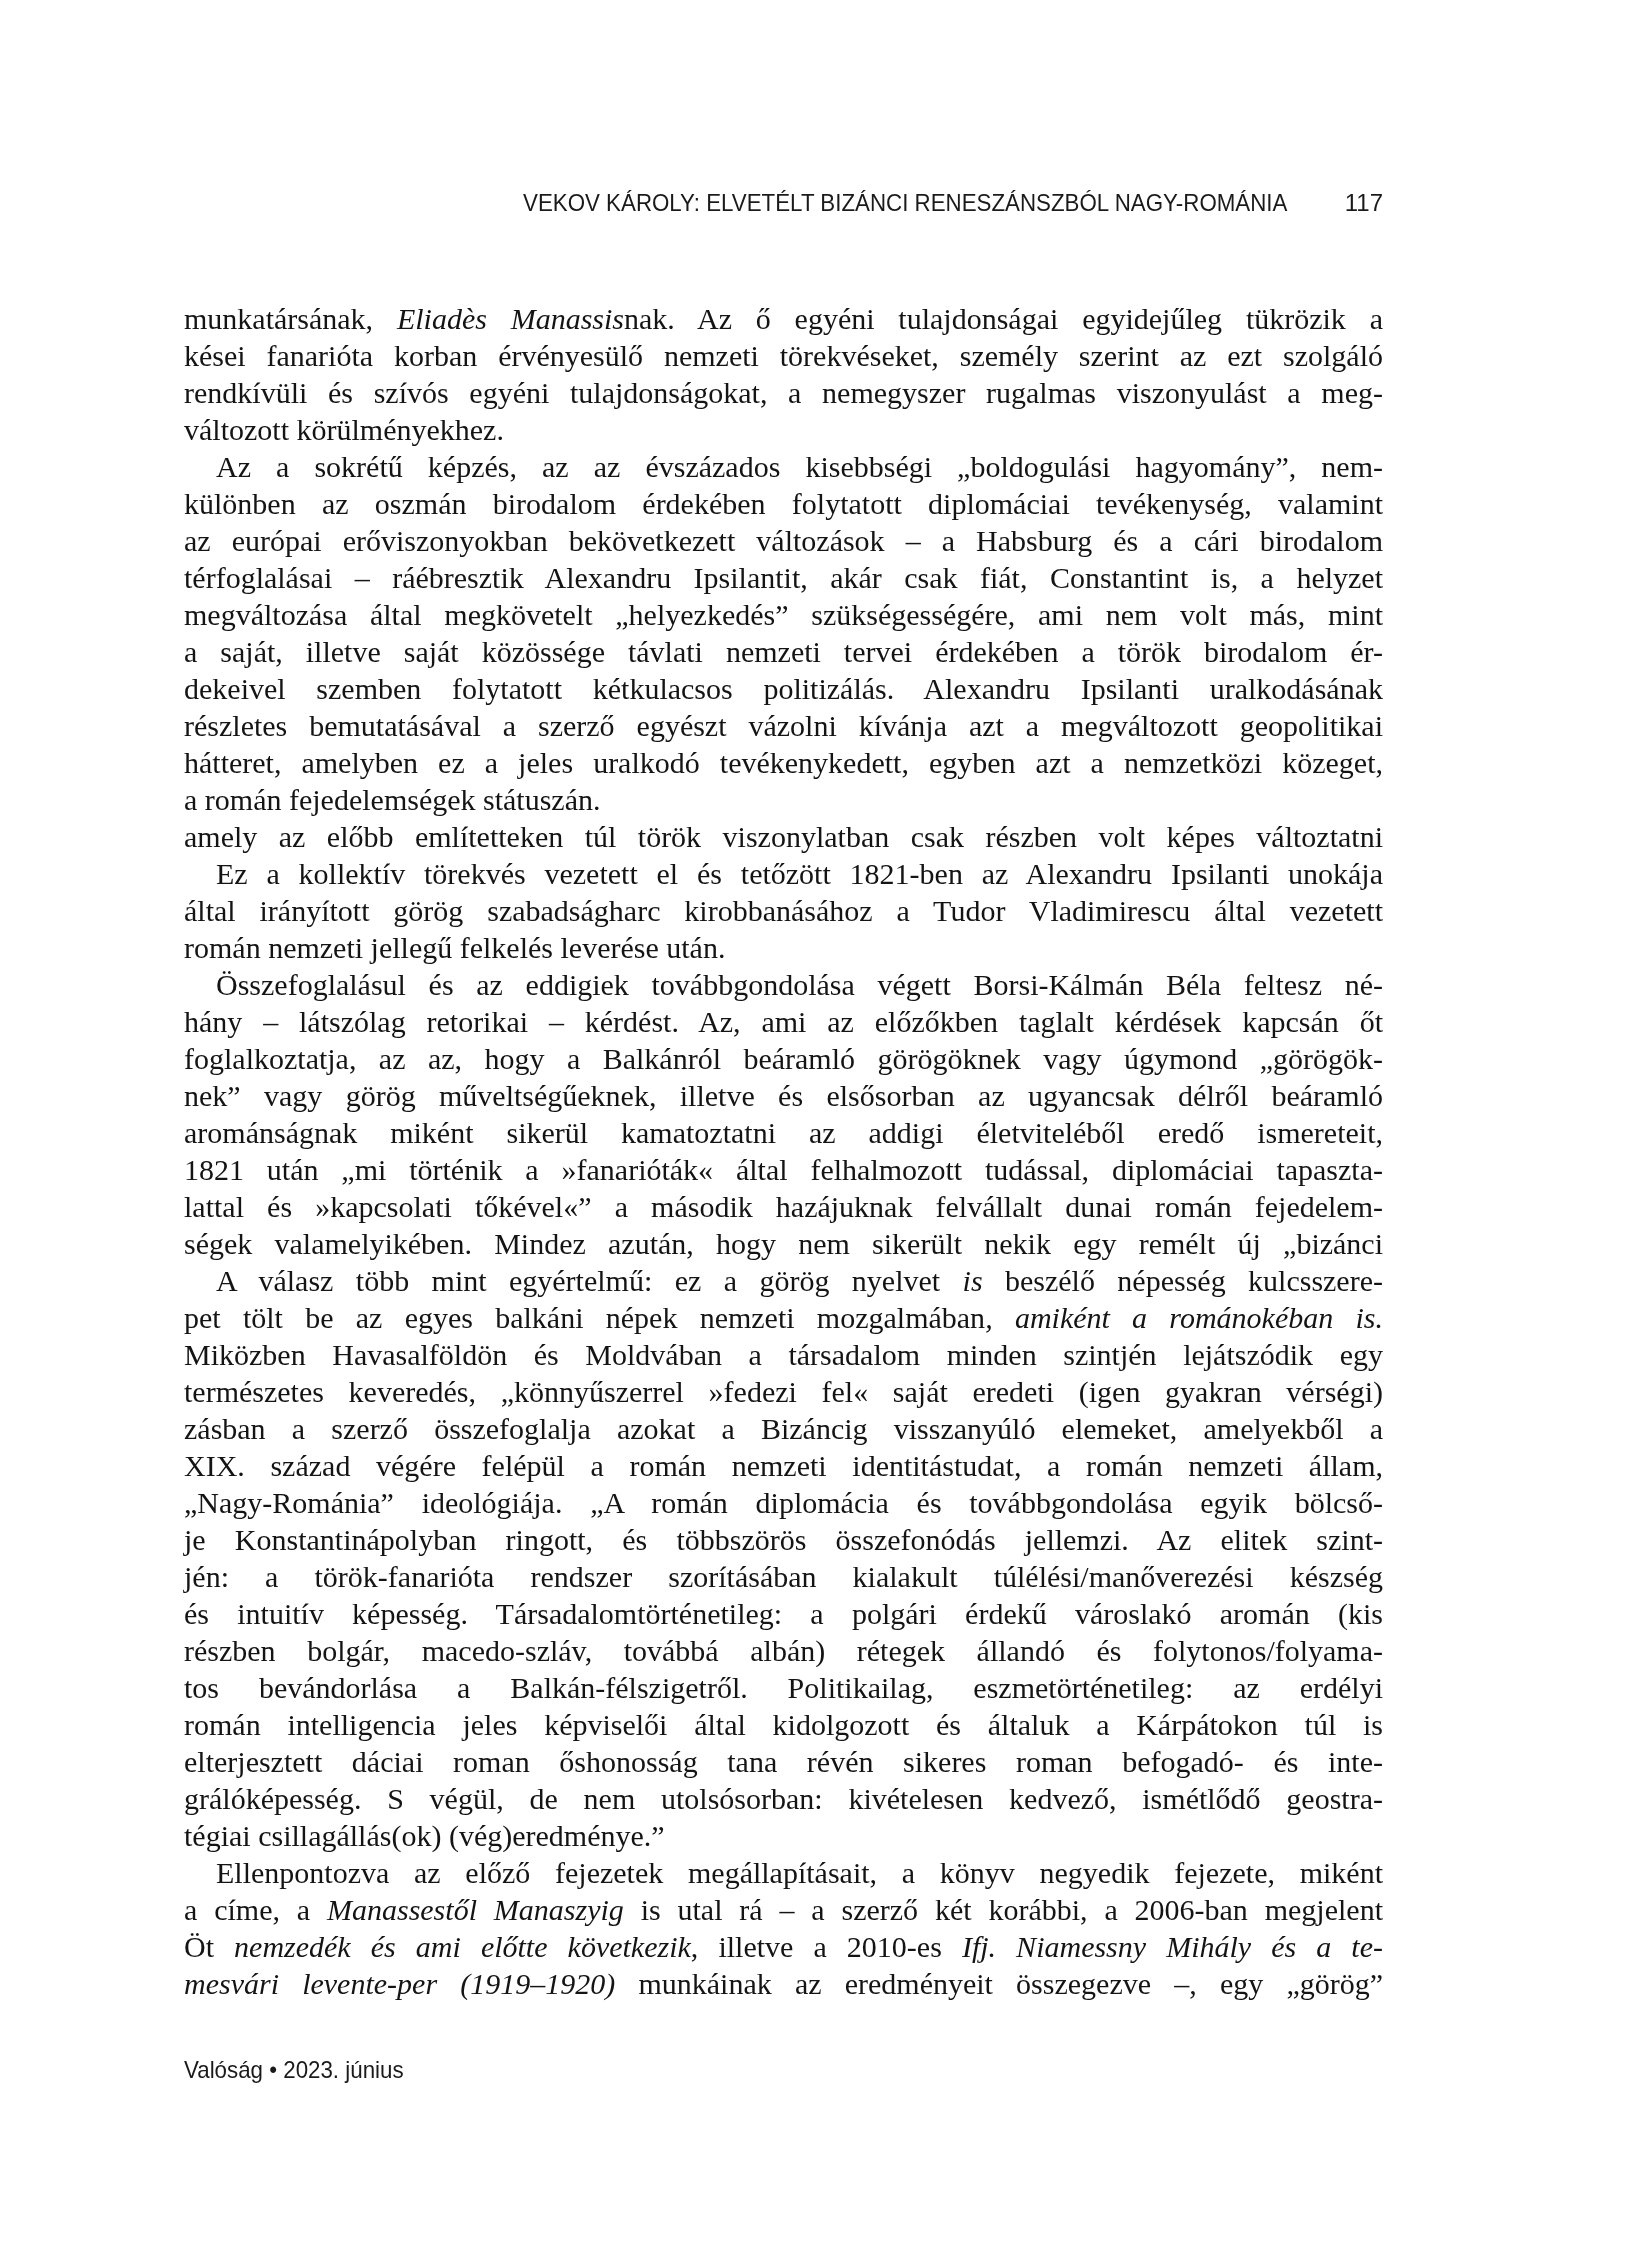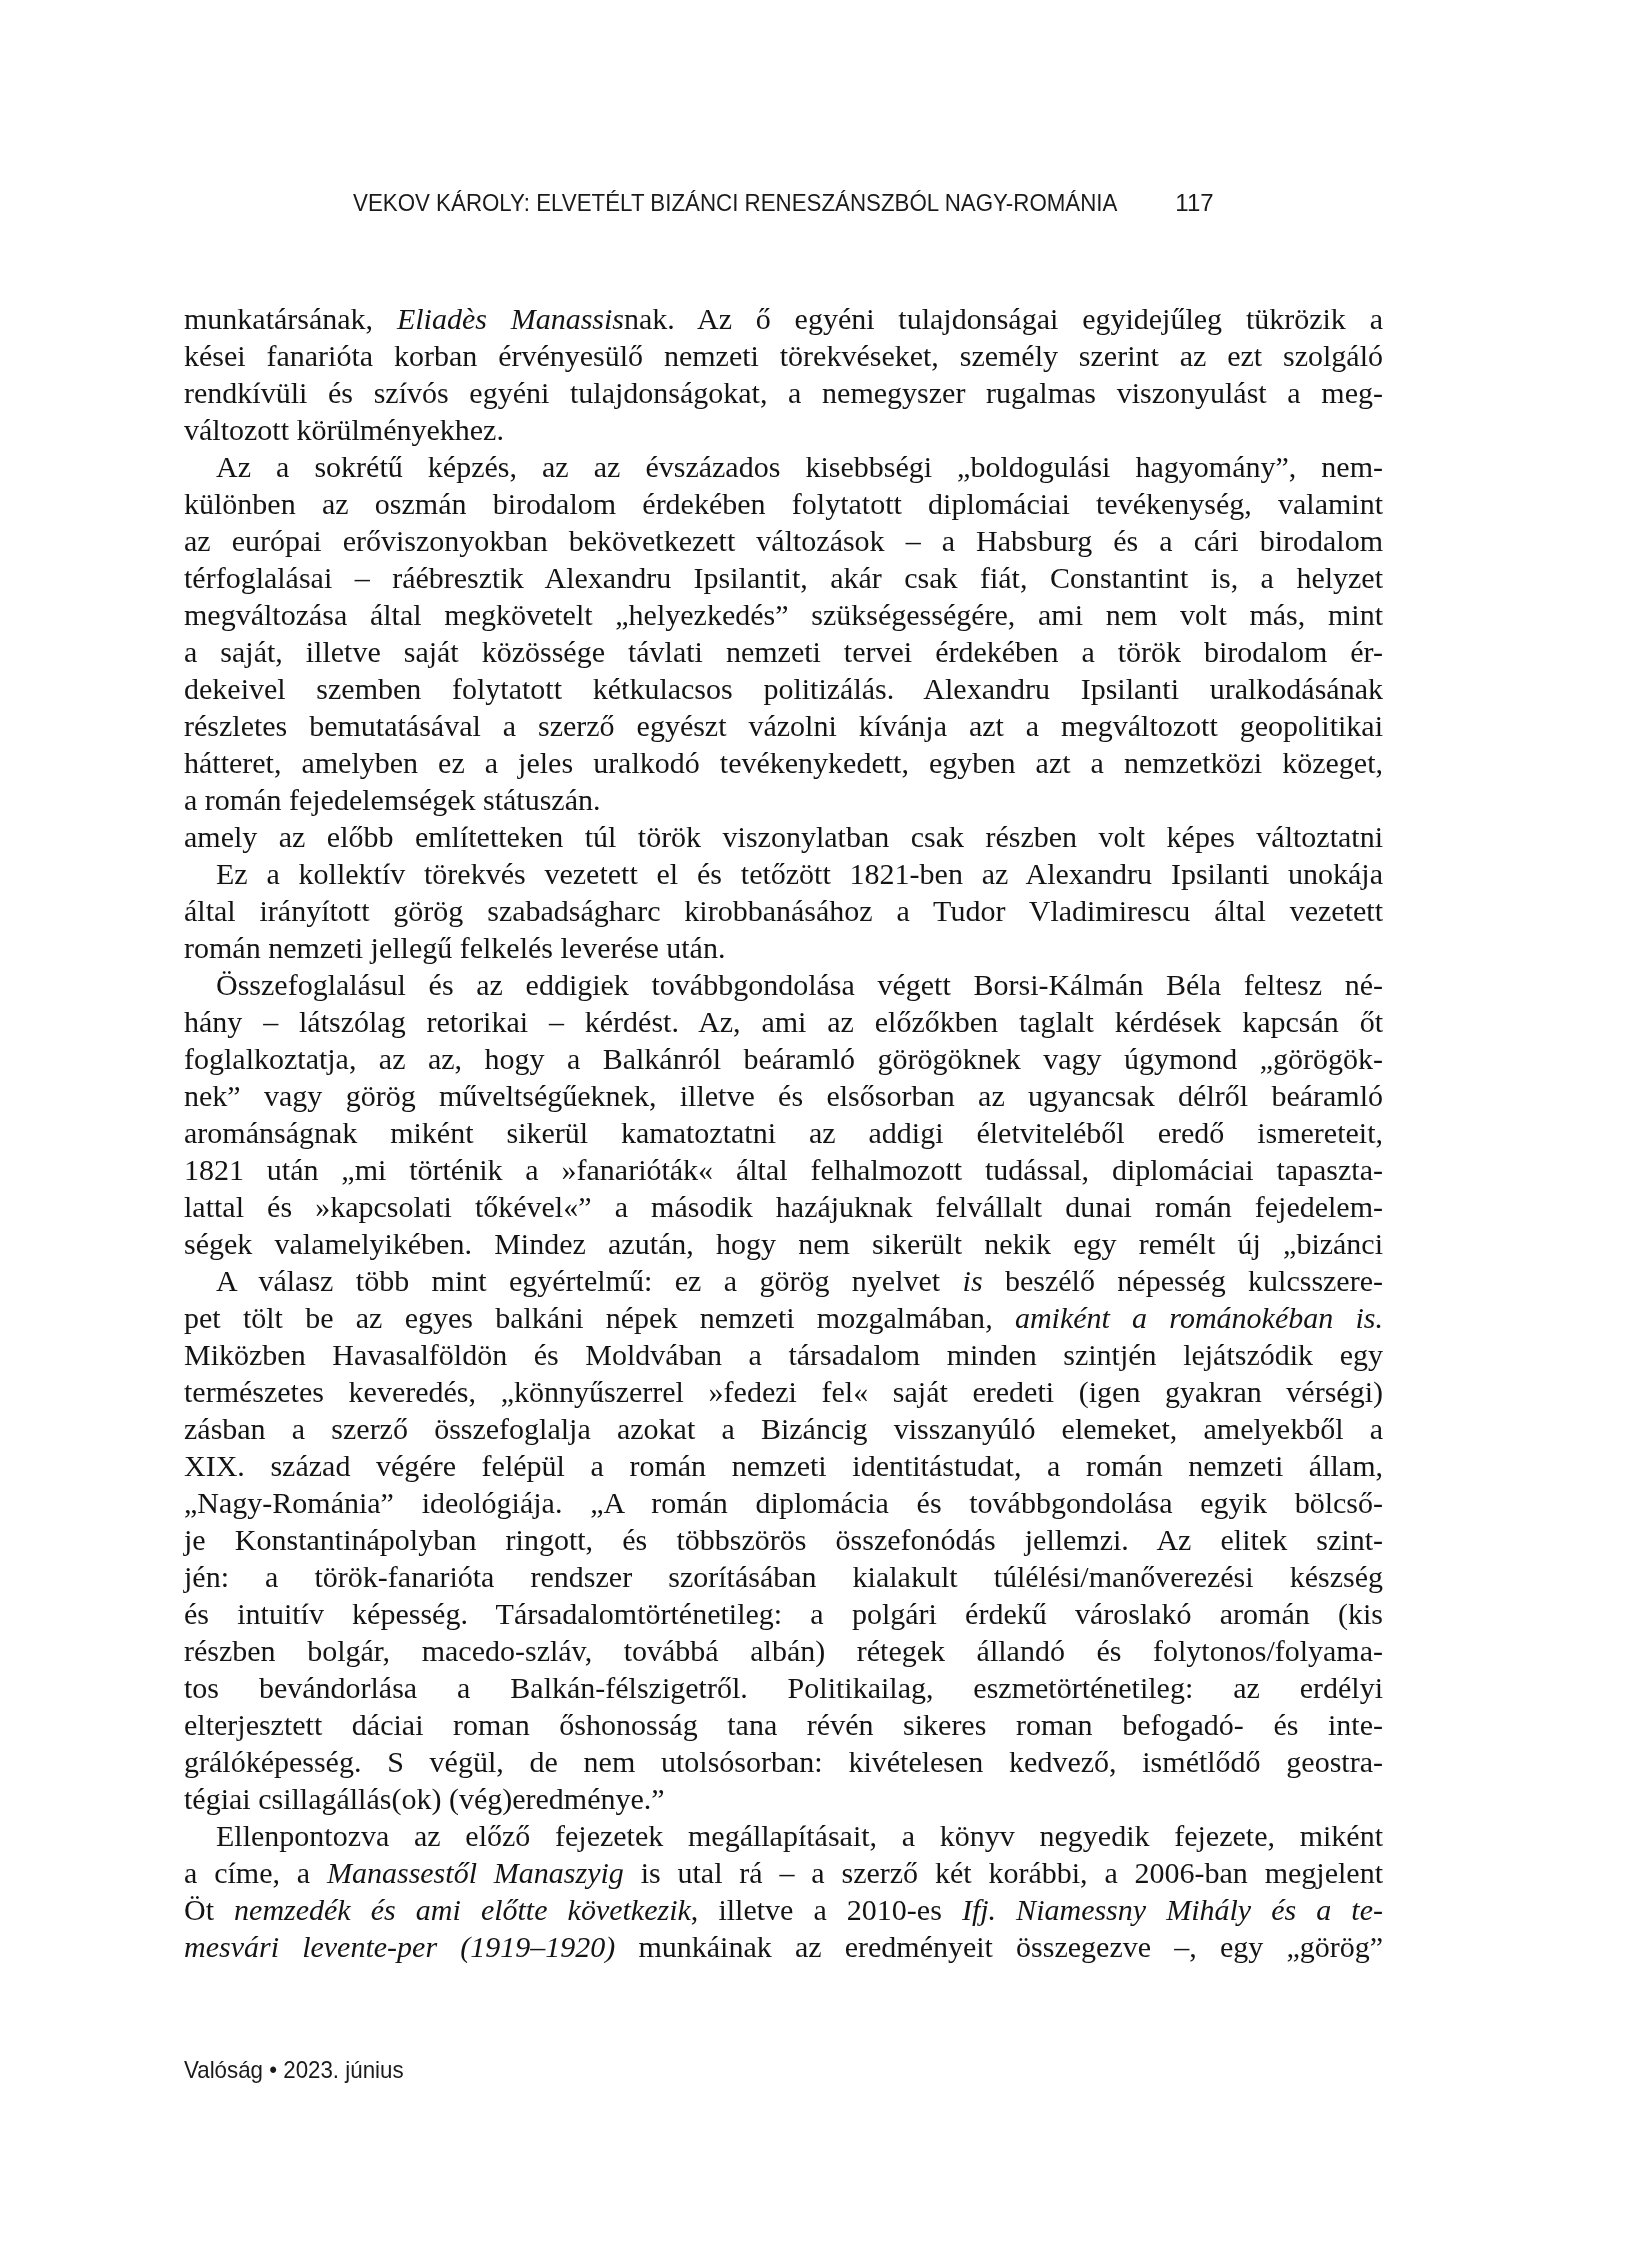--- a/index.html
+++ b/index.html
@@ -1,20 +1,20 @@
 <!DOCTYPE html>
 <html style="font-size:12.3px"><head>
 <meta charset="utf-8">
 <style>
   html, body { margin: 0; padding: 0; background: #ffffff; }
   body { width: 1628px; height: 2261px; position: relative; overflow: hidden; }
   .running-head {
     position: absolute; left: 184px; top: 184px; width: 1199px; height: 38px;
     font-family: "Liberation Sans", sans-serif; font-size: 24px; color: #1a1a1a;
-    display: flex; justify-content: center; align-items: center;
+    display: flex; justify-content: flex-end; align-items: center;
   }
   .running-head .title { transform: scaleX(0.93); transform-origin: left center; white-space: nowrap; }
   .body-text {
     position: absolute; left: 184px; top: 300px; width: 1199px;
     font-family: Liberation Serif, serif; font-size: 30px; color: #141414;
   }
   .line {
     height: 37px; line-height: 37px; white-space: nowrap;
     text-align: justify; text-align-last: justify;
   }
@@ -76,20 +76,21 @@
       <div class="line"><span>Miközben Havasalföldön és Moldvában a társadalom minden szintjén lejátszódik egy</span></div>
       <div class="line"><span>természetes keveredés, „könnyűszerrel »fedezi fel« saját eredeti (igen gyakran vérségi)</span></div>
       <div class="line"><span>zásban a szerző összefoglalja azokat a Bizáncig visszanyúló elemeket, amelyekből a</span></div>
       <div class="line"><span>XIX. század végére felépül a román nemzeti identitástudat, a román nemzeti állam,</span></div>
       <div class="line"><span>„Nagy-Románia” ideológiája. „A román diplomácia és továbbgondolása egyik bölcső-</span></div>
       <div class="line"><span>je Konstantinápolyban ringott, és többszörös összefonódás jellemzi. Az elitek szint-</span></div>
       <div class="line"><span>jén: a török-fanarióta rendszer szorításában kialakult túlélési/manőverezési készség</span></div>
       <div class="line"><span>és intuitív képesség. Társadalomtörténetileg: a polgári érdekű városlakó aromán (kis</span></div>
       <div class="line"><span>részben bolgár, macedo-szláv, továbbá albán) rétegek állandó és folytonos/folyama-</span></div>
       <div class="line"><span>tos bevándorlása a Balkán-félszigetről. Politikailag, eszmetörténetileg: az erdélyi</span></div>
+      <div class="line"><span>román intelligencia jeles képviselői által kidolgozott és általuk a Kárpátokon túl is</span></div>
       <div class="line"><span>elterjesztett dáciai roman őshonosság tana révén sikeres roman befogadó- és inte-</span></div>
       <div class="line"><span>grálóképesség. S végül, de nem utolsósorban: kivételesen kedvező, ismétlődő geostra-</span></div>
       <div class="line last"><span>tégiai csillagállás(ok) (vég)eredménye.”</span></div>
     </div>
     <div>
       <div class="line indent"><span>Ellenpontozva az előző fejezetek megállapításait, a könyv negyedik fejezete, miként</span></div>
       <div class="line"><span>a címe, a </span><i>Manassestől Manaszyig</i><span> is utal rá – a szerző két korábbi, a 2006-ban megjelent</span></div>
       <div class="line"><span>Öt </span><i>nemzedék és ami  előtte következik</i><span>, illetve a 2010-es </span><i>Ifj. Niamessny Mihály és a te-</i></div>
       <div class="line"><i>mesvári levente-per (1919–1920)</i><span> munkáinak az eredményeit összegezve –, egy „görög”</span></div>
     </div>

